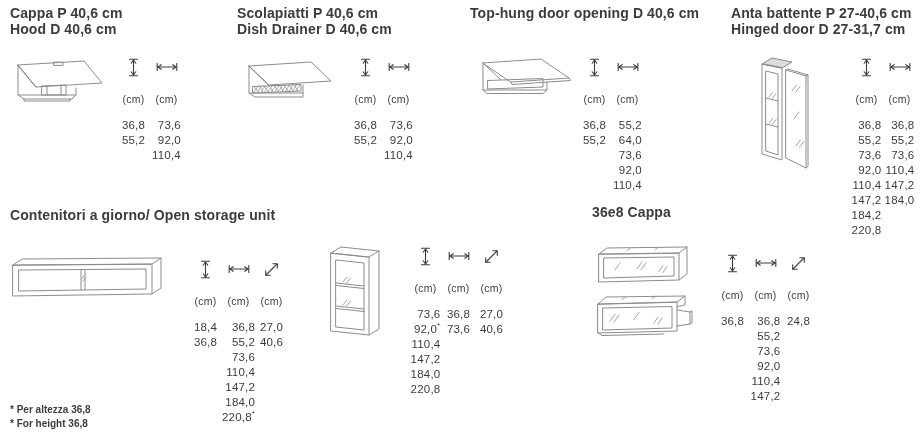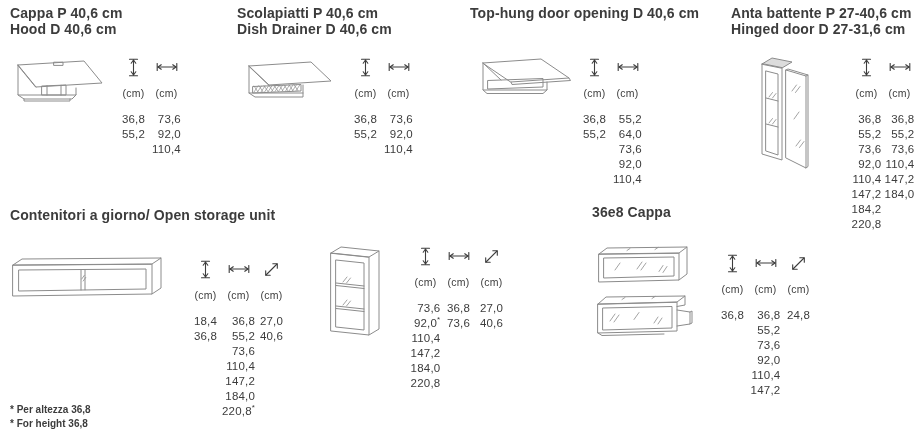--- a/index.html
+++ b/index.html
@@ -6,21 +6,21 @@
   .canvas{
     position:relative;width:922px;height:434px;background:#fff;overflow:hidden;
     font-family:"Liberation Sans",sans-serif;color:#3c3c3c;
   }
   .title{position:absolute;font-weight:bold;font-size:14px;line-height:16px;letter-spacing:.1px;white-space:nowrap;}
   .drawing{position:absolute;color:#8c8c8c;}
   .drawing svg{display:block;}
   .dim-table{position:absolute;display:flex;}
   .dim-col{width:33px;display:flex;flex-direction:column;align-items:center;}
   .dim-icon{height:20px;display:flex;align-items:center;justify-content:center;color:#3c3c3c;}
-  .dim-unit{font-size:10.5px;margin-top:10px;letter-spacing:.2px;}
+  .dim-unit{font-size:10.5px;margin-top:16px;letter-spacing:.2px;}
   .dim-vals{margin-top:13px;}
   .dim-val{font-size:11.5px;line-height:15px;text-align:right;white-space:nowrap;letter-spacing:.2px;}
   .dim-val sup{font-size:8px;line-height:0;}
   .footnote{position:absolute;font-size:10px;font-weight:bold;line-height:14px;white-space:nowrap;}
 </style>
 </head>
 <body>
 
 <div class="canvas" style="color: rgb(60, 60, 60); background: rgb(255, 255, 255);">
 
@@ -173,21 +173,21 @@
           <div class="dim-val">64,0</div>
           <div class="dim-val">73,6</div>
           <div class="dim-val">92,0</div>
           <div class="dim-val">110,4</div>
         </div>
       </div>
     </div>
 
   <div class="title" style="left:731px;top:5px">
     <div>Anta battente P 27-40,6 cm</div>
-    <div>Hinged door D 27-31,6 cm</div>
+    <div>Hinged door D 27-31,7 cm</div>
   </div>
   <div class="drawing" style="left: 760px; top: 56px; color: rgb(140, 140, 140);">
     <svg width="50" height="116" viewBox="0 0 50 116" fill="none" stroke="currentColor" stroke-width="1" stroke-linejoin="round" stroke-linecap="round">
       <path d="M2 8 L12 2 L32 6 L22 12 Z" fill="#dcdcdc"></path>
       <path d="M2 8 L2 98 L22 104 L22 12 Z"></path>
       <path d="M6 15 L18 18 L18 99 L6 95 Z"></path>
       <path d="M6 42 L18 45 M6 68 L18 71"></path>
       <path stroke-width="0.8" d="M9 41 l3.5 -4.5 M12.5 42 l3.5 -4.5 M9 67 l3.5 -4.5 M12.5 68 l3.5 -4.5"></path>
       <path d="M26 14 L46 20 L46 112 L26 102 Z"></path>
       <path d="M26 14 L28 13 L48 19 L46 20 M48 19 L48 110.5 L46 112"></path>

